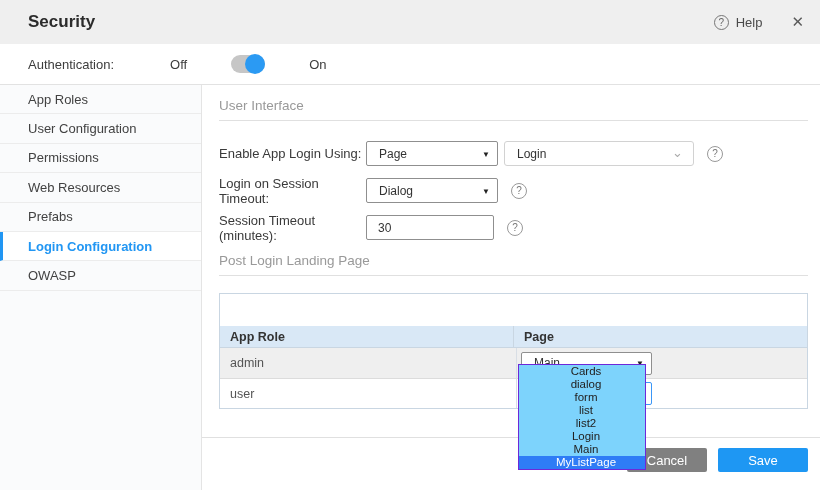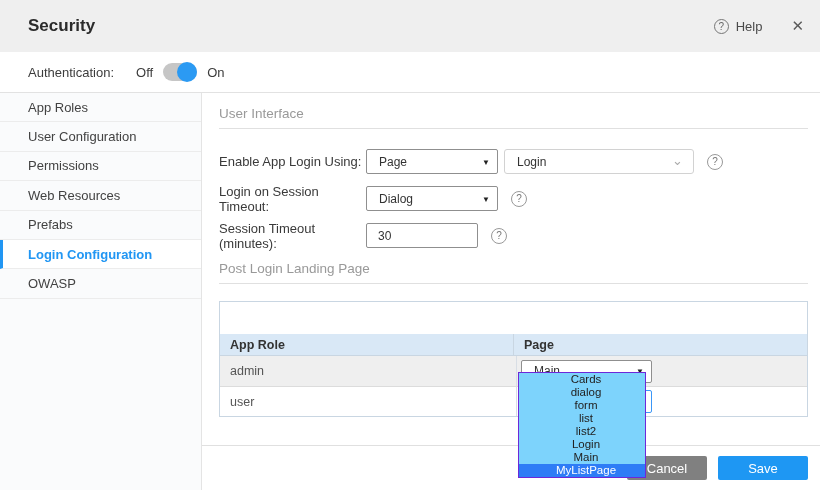--- a/index.html
+++ b/index.html
@@ -3,30 +3,30 @@
 <meta charset="utf-8">
 <style>
   * { box-sizing: border-box; margin: 0; padding: 0; }
   html,body { width: 820px; height: 490px; }
   body {
     font-family: "Liberation Sans", sans-serif;
     color: #333; background: #fff; overflow: hidden; position: relative;
   }
 
   
-  .header { height: 52px; background: #efefef; display: flex; align-items: center; padding: 0 16px 0 28px; }
+  .header { height: 44px; background: #efefef; display: flex; align-items: center; padding: 0 16px 0 28px; }
   .header-title { font-size: 17px; font-weight: 600; color: #2b2b2b; }
   .header-right { margin-left: auto; display: flex; align-items: center; gap: 7px; font-size: 13px; color: #4a4a4a; }
   .icon-circle { width: 15px; height: 15px; border: 1px solid #767676; border-radius: 50%;
     display: inline-flex; align-items: center; justify-content: center; font-size: 10px; color: #666; cursor: pointer; }
   .close-x { font-size: 15px; color: #5a5a5a; margin-left: 22px; cursor: pointer; }
 
   
   .auth-bar { height: 41px; display: flex; align-items: center; padding: 0 28px; border-bottom: 1px solid #e2e2e2;
-    font-size: 13px; color: #3c3c3c; background: #fff; }
+    font-size: 13px; color: #3c3c3c; background: #fff; gap: 34px; }
   .auth-off { margin-left: 22px; color: #3c3c3c; }
   .toggle { width: 34px; height: 18px; border-radius: 9px; background: #c6c6c6; position: relative; margin: 0 10px; cursor: pointer; }
   .toggle-knob { position: absolute; right: 0; top: -1px; width: 20px; height: 20px; border-radius: 50%; background: #2b9af3; }
 
   
   .layout { display: flex; height: 405px; }
   .sidebar { width: 202px; background: #fafbfc; border-right: 1px solid #e4e4e4; }
   .side-item { height: 29.4px; display: flex; align-items: center; padding-left: 28px; font-size: 13px;
     color: #424242; border-bottom: 1px solid #ececec; cursor: pointer; }
   .side-item.selected { background: #fff; border-left: 3px solid #2196f3; padding-left: 25px; color: #2196f3; font-weight: 600; }
@@ -41,21 +41,21 @@
   .flabel { width: 147px; }
   .select { position: relative; height: 25px; border: 1px solid #8f8f8f; border-radius: 2px; background: #fff;
     display: flex; align-items: center; padding: 0 22px 0 12px; font-size: 12px; color: #333; cursor: pointer; }
   .select .arrow { position: absolute; right: 7px; top: 50%; transform: translateY(-50%); font-size: 8px; color: #222; }
   .select.w1 { width: 132px; }
   .combo { position: relative; width: 190px; height: 25px; border: 1px solid #d2d2d2; border-radius: 3px; margin-left: 6px;
     display: flex; align-items: center; padding: 0 24px 0 12px; font-size: 12px; color: #333; cursor: pointer; }
   .combo .chev { position: absolute; right: 10px; top: 45%; transform: translateY(-50%); font-size: 13px; color: #aaa; }
   .help { width: 16px; height: 16px; border: 1px solid #999; border-radius: 50%; margin-left: 13px; flex: none;
     display: inline-flex; align-items: center; justify-content: center; font-size: 10px; color: #777; cursor: pointer; }
-  .tinput { width: 112px; height: 25px; border: 1px solid #8f8f8f; border-radius: 2px; padding: 0 11px;
+  .tinput { width: 128px; height: 25px; border: 1px solid #8f8f8f; border-radius: 2px; padding: 0 11px;
     font-size: 12px; color: #333; font-family: inherit; }
 
   
   .ptable { margin-top: 17px; border: 1px solid #c9d6e2; }
   .t-head { display: flex; background: #d9e8f6; height: 22px; border-bottom: 1px solid #c9d6e2;
     font-weight: bold; font-size: 12.5px; color: #333; margin-top: 32px; }
   .t-h { flex: 1; display: flex; align-items: center; padding-left: 10px; }
   .t-h + .t-h { border-left: 1px solid #c9d6e2; }
   .t-row { display: flex; height: 30px; font-size: 12.5px; color: #555; background: #fff; justify-content: center; }
   .t-row + .t-row { border-top: 1px solid #dcdcdc; }

